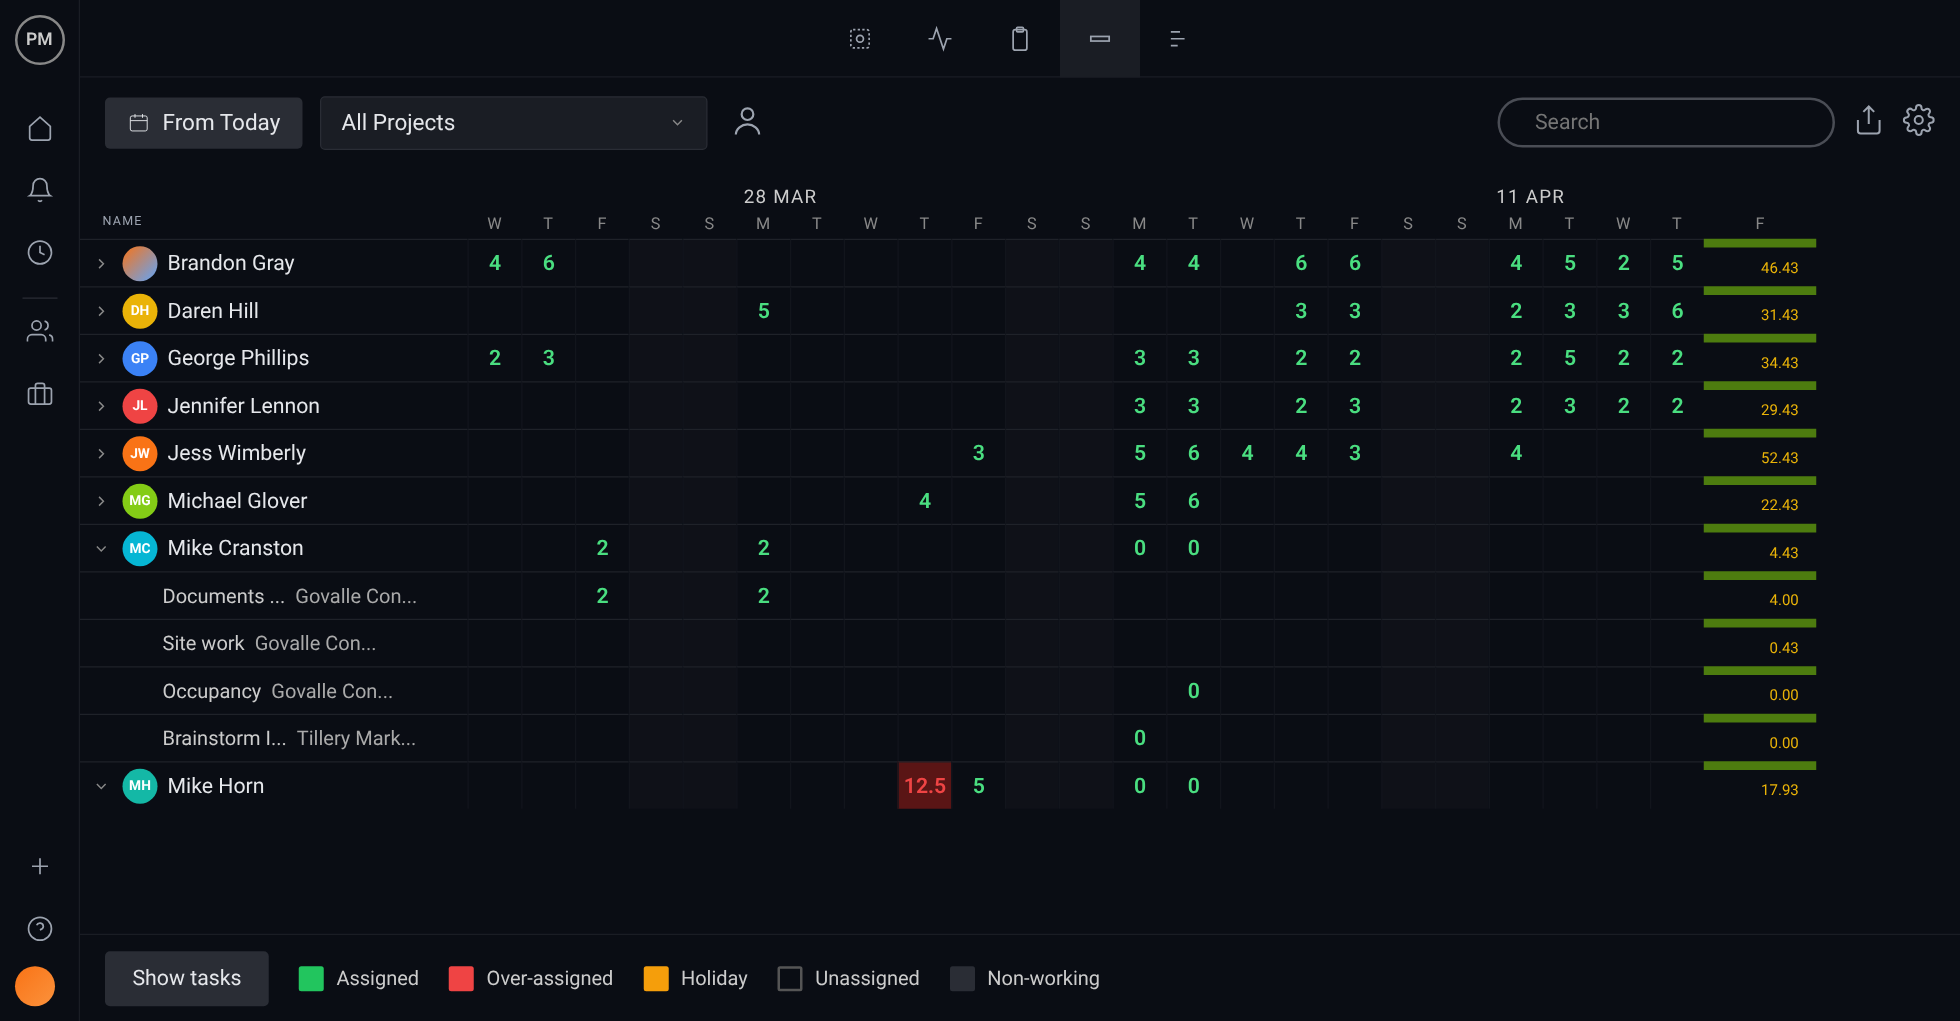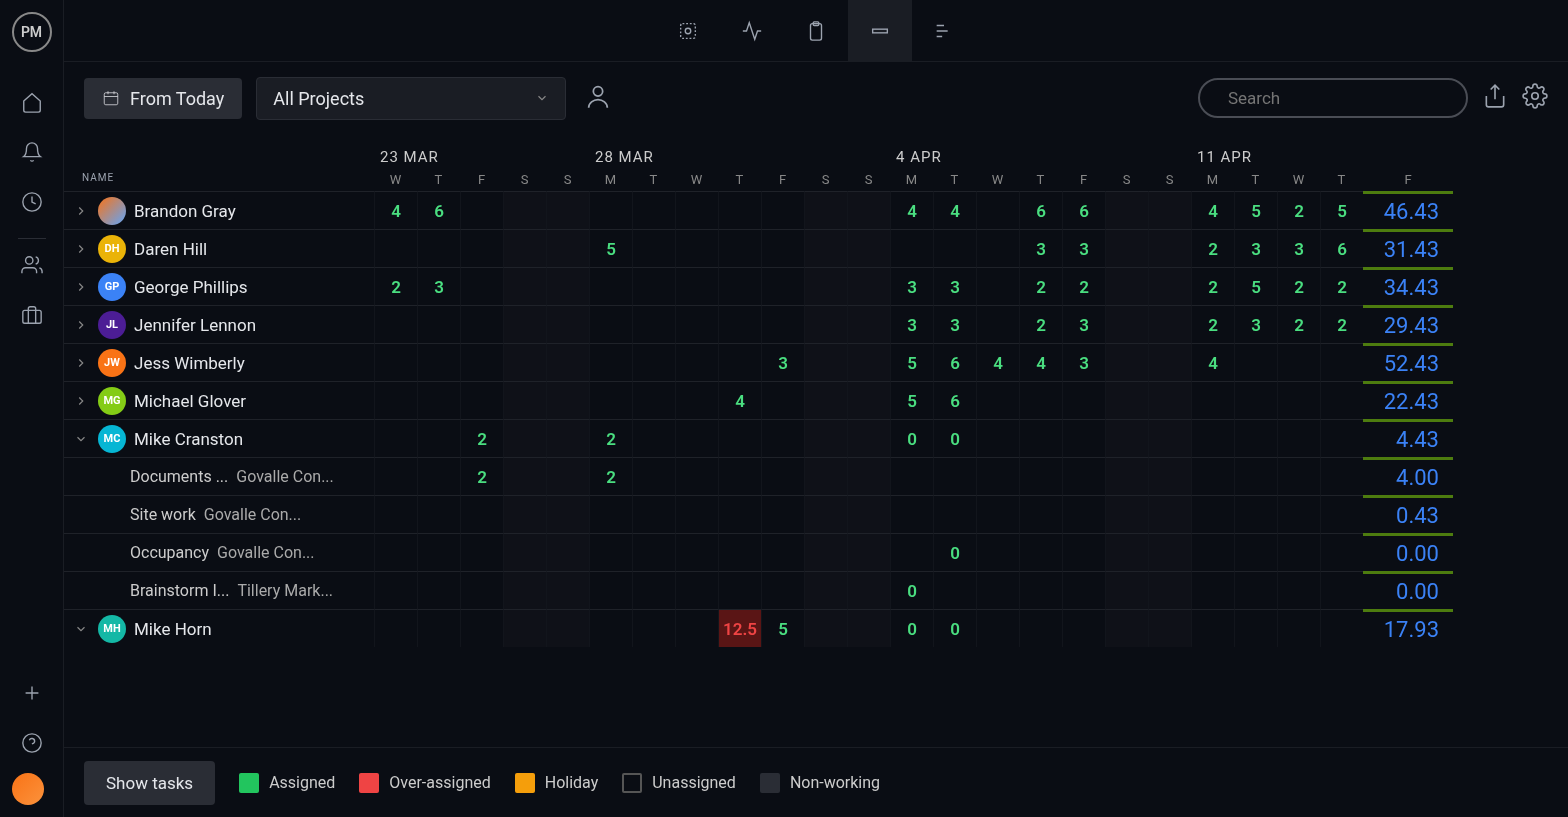--- a/index.html
+++ b/index.html
@@ -38,21 +38,21 @@
 .chevron{width:18px;height:18px;display:flex;align-items:center;justify-content:center;color:#888;cursor:pointer}
 .chevron svg{width:14px;height:14px;stroke:currentColor;fill:none;stroke-width:2}
 .avatar{width:28px;height:28px;border-radius:50%;display:flex;align-items:center;justify-content:center;font-size:11px;font-weight:700;color:#fff;flex-shrink:0}
 .person-name{font-size:17px;color:#e5e7eb}
 .task-name{display:flex;gap:8px;padding-left:58px;font-size:16px;color:#ccc}
 .task-proj{color:#aaa}
 .cell{height:38px;display:flex;align-items:center;justify-content:center;font-size:17px;font-weight:600;border-top:1px solid #1f2229;border-left:1px solid #12151c}
 .cell.assigned{color:#4ade80}
 .cell.over{background:#5a1515;color:#ef4444}
 .cell.weekend{background:#0f1118}
-.total-cell{height:38px;display:flex;align-items:center;justify-content:flex-end;padding-right:14px;font-size:22px;color:#3b82f6;border-top:3px solid #4d7c0f}
+.total-cell{height:38px;display:flex;align-items:center;justify-content:flex-end;padding-right:14px;font-size:12px;color:#eab308;border-top:7px solid #4d7c0f}
 .footer{height:70px;display:flex;align-items:center;padding:0 20px;gap:24px;border-top:1px solid #1a1d24}
 .btn-show-tasks{background:#2a2d35;border:none;padding:12px 22px;border-radius:4px;color:#e5e7eb;font-size:17px;cursor:pointer}
 .legend{display:flex;align-items:center;gap:10px;color:#ccc;font-size:16px}
 .swatch{width:20px;height:20px;border-radius:2px}
 .sw-assigned{background:#22c55e}.sw-over{background:#ef4444}.sw-holiday{background:#f59e0b}
 .sw-unassigned{border:2px solid #555}.sw-nonwork{background:#2a2d35}
 .sep{height:1px;background:#2a2d35;width:28px;margin:6px 0}
 </style>
 </head>
 <body>
@@ -171,23 +171,21 @@
       <div class="tool-icon"><svg viewBox="0 0 24 24">
             <circle cx="12" cy="12" r="3"></circle>
             <path d="M19.4 15a1.65 1.65 0 00.33 1.82l.06.06a2 2 0 11-2.83 2.83l-.06-.06a1.65 1.65 0 00-1.82-.33 1.65 1.65 0 00-1 1.51V21a2 2 0 11-4 0v-.09A1.65 1.65 0 009 19.4a1.65 1.65 0 00-1.82.33l-.06.06a2 2 0 11-2.83-2.83l.06-.06a1.65 1.65 0 00.33-1.82 1.65 1.65 0 00-1.51-1H3a2 2 0 110-4h.09A1.65 1.65 0 004.6 9a1.65 1.65 0 00-.33-1.82l-.06-.06a2 2 0 112.83-2.83l.06.06a1.65 1.65 0 001.82.33H9a1.65 1.65 0 001-1.51V3a2 2 0 114 0v.09a1.65 1.65 0 001 1.51 1.65 1.65 0 001.82-.33l.06-.06a2 2 0 112.83 2.83l-.06.06a1.65 1.65 0 00-.33 1.82V9a1.65 1.65 0 001.51 1H21a2 2 0 110 4h-.09a1.65 1.65 0 00-1.51 1z"></path>
           </svg></div>
     </div>
   </div>
 
   <div class="grid-area">
     <div class="grid" id="grid">
         <div class="name-header" style="grid-row:1/span 2">NAME</div>
-        <div class="week-label wk23">23 MAR</div>
         <div class="week-label wk28">28 MAR</div>
-        <div class="week-label wk4">4 APR</div>
         <div class="week-label wk11">11 APR</div>
         <div class="day-label" style="grid-row:2;grid-column:2">W</div>
         <div class="day-label" style="grid-row:2;grid-column:3">T</div>
         <div class="day-label" style="grid-row:2;grid-column:4">F</div>
         <div class="day-label" style="grid-row:2;grid-column:5">S</div>
         <div class="day-label" style="grid-row:2;grid-column:6">S</div>
         <div class="day-label" style="grid-row:2;grid-column:7">M</div>
         <div class="day-label" style="grid-row:2;grid-column:8">T</div>
         <div class="day-label" style="grid-row:2;grid-column:9">W</div>
         <div class="day-label" style="grid-row:2;grid-column:10">T</div>
@@ -304,21 +302,21 @@
         <div class="cell assigned" style="grid-row:5;grid-column:22">5</div>
         <div class="cell assigned" style="grid-row:5;grid-column:23">2</div>
         <div class="cell assigned" style="grid-row:5;grid-column:24">2</div>
         <div class="total-cell" style="grid-row:5">34.43</div>
         <div class="name-cell" style="grid-row:6">
           <div class="chevron">
             <svg viewBox="0 0 24 24">
               <path d="M9 6l6 6-6 6"></path>
             </svg>
           </div>
-          <div class="avatar" style="background:#4c1d95">JL</div>
+          <div class="avatar" style="background:#ef4444">JL</div>
           <span class="person-name">Jennifer Lennon</span>
         </div>
         <div class="cell" style="grid-row:6;grid-column:2"></div>
         <div class="cell" style="grid-row:6;grid-column:3"></div>
         <div class="cell" style="grid-row:6;grid-column:4"></div>
         <div class="cell weekend" style="grid-row:6;grid-column:5"></div>
         <div class="cell weekend" style="grid-row:6;grid-column:6"></div>
         <div class="cell" style="grid-row:6;grid-column:7"></div>
         <div class="cell" style="grid-row:6;grid-column:8"></div>
         <div class="cell" style="grid-row:6;grid-column:9"></div>

